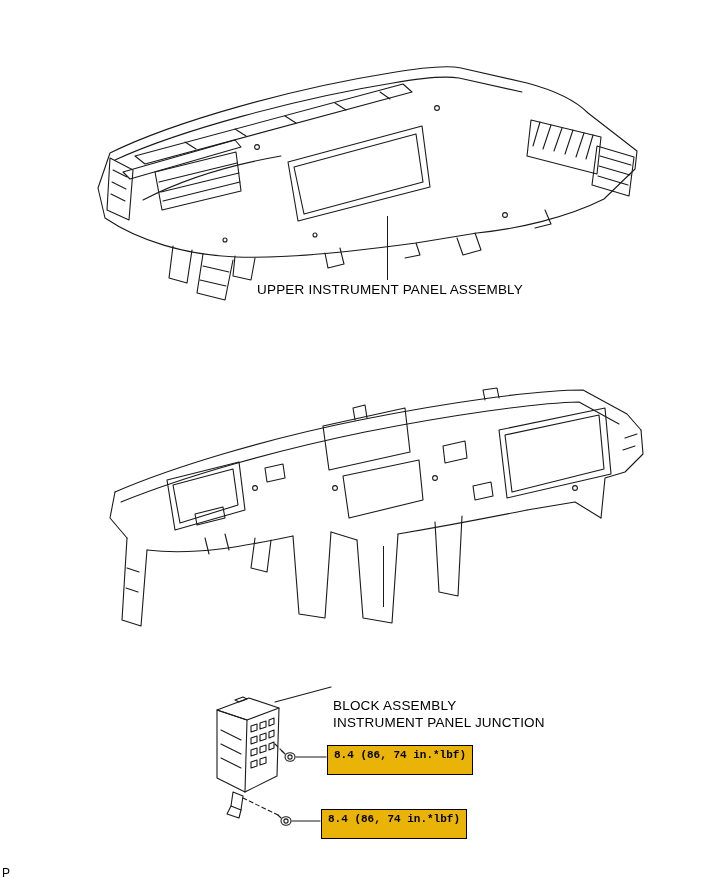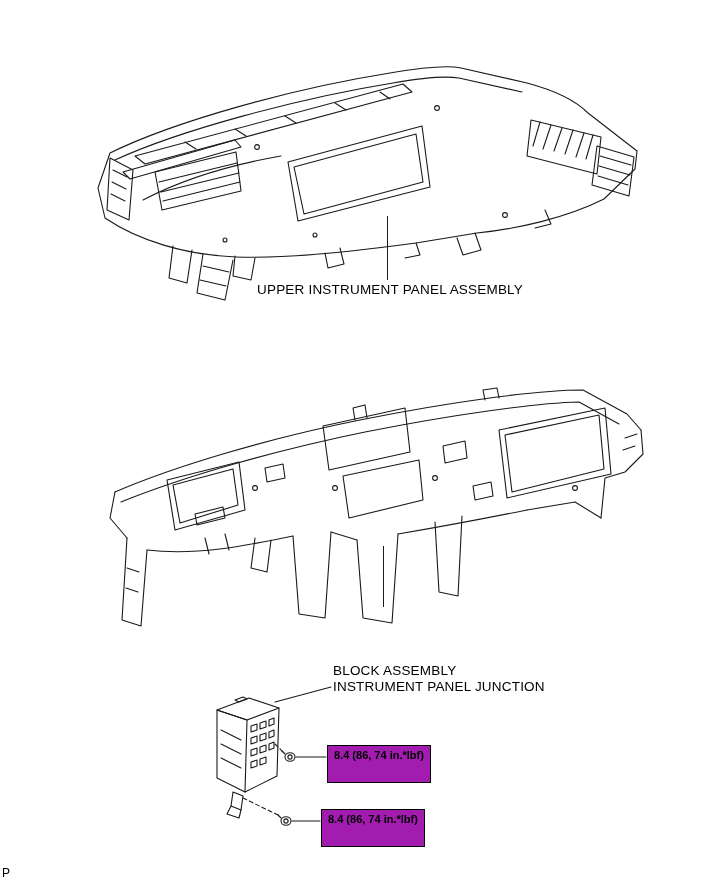--- a/index.html
+++ b/index.html
@@ -3,23 +3,23 @@
 <meta charset="utf-8">
 <style>
   html,body{margin:0;padding:0;background:#fff;}
   .sheet{position:relative;width:713px;height:882px;background:#fff;
          font-family:"Liberation Sans",sans-serif;color:#000;overflow:hidden;}
   svg.fig{position:absolute;overflow:visible;}
   svg.fig *{vector-effect:non-scaling-stroke;}
   .label{position:absolute;font-size:13.5px;letter-spacing:.2px;white-space:nowrap;
          color:#000;line-height:1.35;}
   .leader-v{position:absolute;width:1.4px;background:#1a1a1a;}
-  .torque-box{position:absolute;border:1.6px solid #000;background:#a21caf;
-              font-size:11px;font-weight:700;padding:3px 6px 20px;
-              white-space:nowrap;line-height:1.2;}
+  .torque-box{position:absolute;border:1.6px solid #000;background:#eab308;
+              font-size:11px;font-weight:700;padding:3px 6px 12px;
+              white-space:nowrap;line-height:1.2;font-family:Liberation Mono, monospace;}
   .footer-letter{position:absolute;font-size:12px;}
 </style>
 </head>
 <body>
 
 <div class="sheet">
 
   <svg class="fig" style="left:85px;top:50px" width="565" height="255" viewBox="0 0 565 255">
     <g fill="none" stroke="#1a1a1a" stroke-width="1.1" stroke-linejoin="round" stroke-linecap="round">
 
@@ -147,21 +147,21 @@
         <ellipse cx="91" cy="141" rx="5" ry="4.2"></ellipse>
         <circle cx="91" cy="141" r="2.1"></circle>
         <path d="M86,138 L83,135"></path>
       </g>
 
       <line x1="101" y1="77" x2="131" y2="77"></line>
       <line x1="97" y1="141" x2="125" y2="141"></line>
     </g>
   </svg>
 
-  <div class="label" style="left:333px;top:678px">INSTRUMENT PANEL JUNCTION</div>
-  <div class="label" style="left:333px;top:662px">BLOCK ASSEMBLY</div>
+  <div class="label" style="left:333px;top:714px">INSTRUMENT PANEL JUNCTION</div>
+  <div class="label" style="left:333px;top:697px">BLOCK ASSEMBLY</div>
 
   <div class="torque-box" style="left:327px;top:745px">8.4 (86, 74 in.*lbf)</div>
   <div class="torque-box" style="left:321px;top:809px">8.4 (86, 74 in.*lbf)</div>
 
   <div class="footer-letter" style="left:2px;top:866px">P</div>
 
 </div>
 
 </body></html>

